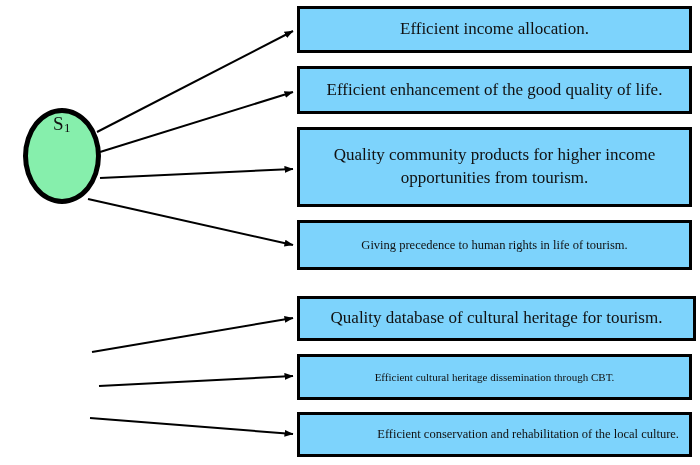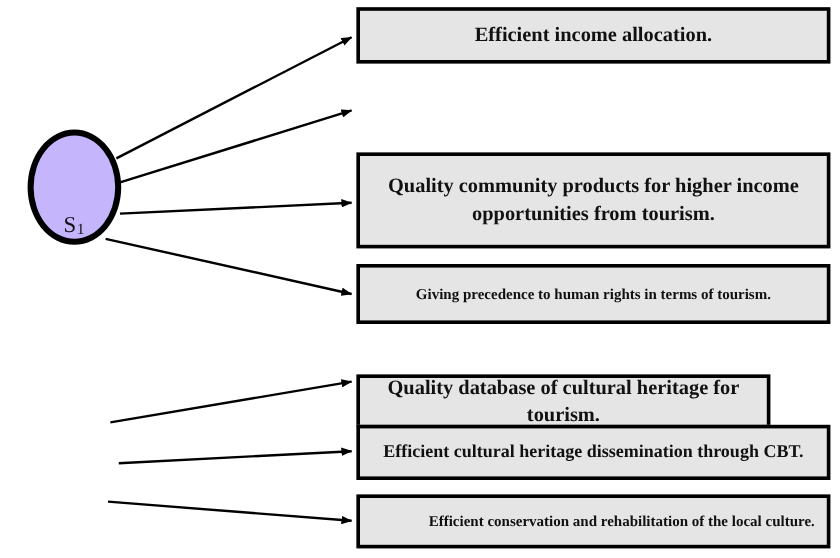--- a/index.html
+++ b/index.html
@@ -23,58 +23,57 @@
     top: 0;
     width: 700px;
     height: 465px;
     pointer-events: none;
   }
   .node-circle {
     position: absolute;
     box-sizing: border-box;
     border: 5px solid #000000;
     border-radius: 50%;
-    background: #c4b5fd;
+    background: #86efac;
     display: flex;
-    align-items: flex-end;
+    align-items: flex-start;
     justify-content: center;
   }
   .node-label {
     font-family: "Liberation Serif", "DejaVu Serif", serif;
     font-size: 19px;
     color: #111111;
     letter-spacing: 0.5px;
     white-space: nowrap;
   }
   .node-label sub {
     font-size: 13px;
     vertical-align: baseline;
     position: relative;
     top: 2px;
     left: 0px;
   }
   .outcome-box {
     position: absolute;
     box-sizing: border-box;
     border: 3px solid #000000;
-    background: #e5e5e5;
+    background: #7dd3fc;
     display: flex;
     align-items: center;
     justify-content: center;
     padding: 2px 10px;
-    font-weight: bold;
   }
   .outcome-text {
     font-family: "Liberation Serif", "DejaVu Serif", serif;
     color: #111111;
     text-align: center;
     line-height: 1.35;
   }
   .size-lg { font-size: 17px; }
-  .size-md { font-size: 15px; }
+  .size-md { font-size: 11px; }
   .size-sm { font-size: 12.5px; }
   .align-left { text-align: right; width: 100%; padding-left: 12px; box-sizing: border-box; }
 </style>
 </head>
 <body>
 
 <div id="diagram-root">
 
   <svg id="edge-layer" width="700" height="465" viewBox="0 0 700 465">
     <defs>
@@ -97,30 +96,33 @@
     <span class="node-label">
       <span>S</span><sub>1</sub>
     </span>
   </div>
 
 
   <div class="outcome-box" style="left: 297px; top: 6px; width: 395px; height: 47px;">
     <div class="outcome-text size-lg">Efficient income allocation.</div>
   </div>
 
+  <div class="outcome-box" style="left: 297px; top: 66px; width: 395px; height: 48px;">
+    <div class="outcome-text size-lg">Efficient enhancement of the good quality of life.</div>
+  </div>
 
   <div class="outcome-box" style="left: 297px; top: 127px; width: 395px; height: 80px; align-items: center;">
     <div class="outcome-text size-lg">Quality community products for higher income opportunities from tourism.</div>
   </div>
 
   <div class="outcome-box" style="left: 297px; top: 220px; width: 395px; height: 50px;">
-    <div class="outcome-text size-sm">Giving precedence to human rights in terms of tourism.</div>
+    <div class="outcome-text size-sm">Giving precedence to human rights in life of tourism.</div>
   </div>
 
-  <div class="outcome-box" style="left: 297px; top: 312px; width: 345px; height: 45px; align-items: center;">
+  <div class="outcome-box" style="left: 297px; top: 296px; width: 399px; height: 45px; align-items: center;">
     <div class="outcome-text size-lg">Quality database of cultural heritage for tourism.</div>
   </div>
 
   <div class="outcome-box" style="left: 297px; top: 354px; width: 395px; height: 46px;">
     <div class="outcome-text size-md">Efficient cultural heritage dissemination through CBT.</div>
   </div>
 
   <div class="outcome-box" style="left: 297px; top: 412px; width: 395px; height: 45px;">
     <div class="outcome-text size-sm align-left">Efficient conservation and rehabilitation of the local culture.</div>
   </div>

